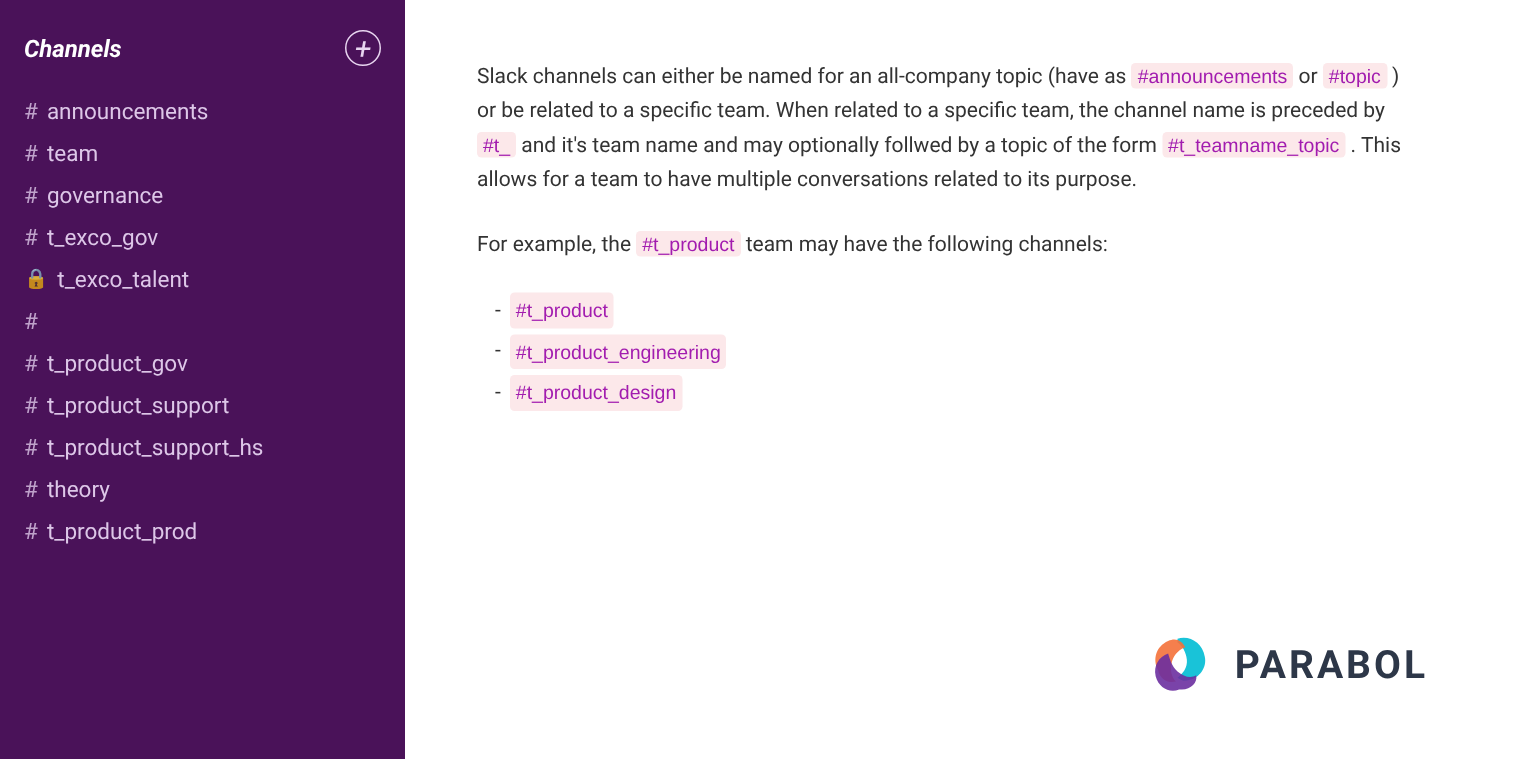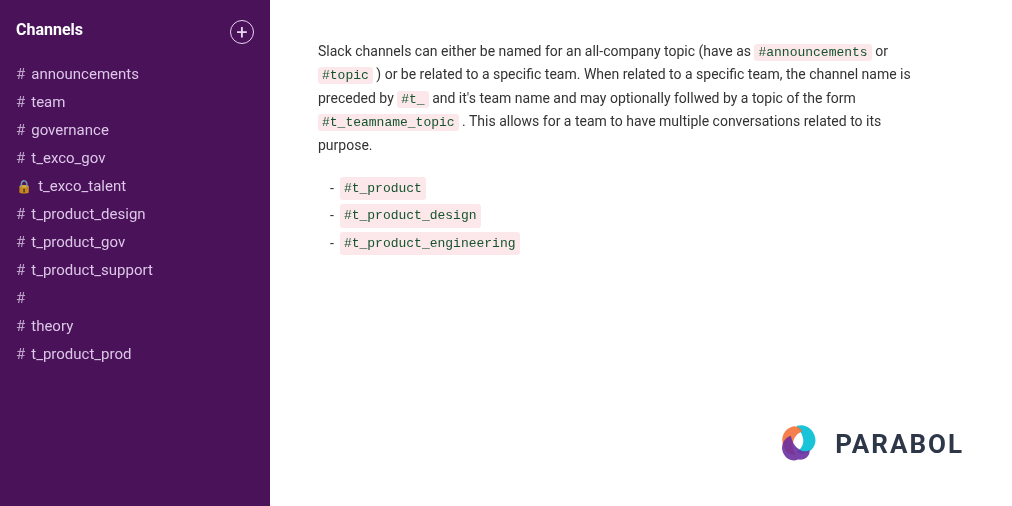--- a/index.html
+++ b/index.html
@@ -18,22 +18,24 @@
       min-width: 270px;
       background: #4a1259;
       color: #e8d5f0;
       display: flex;
       flex-direction: column;
       padding: 20px 0;
     }
 
     .sidebar-header {
       display: flex;
+      align-items: center;
       justify-content: space-between;
       padding: 0 16px 16px 16px;
+      font-style: italic;
     }
 
     .sidebar-title {
       color: #ffffff;
       font-weight: 700;
       font-size: 16px;
     }
 
     .sidebar-add-btn {
       color: #e8d5f0;
@@ -92,22 +94,22 @@
       color: #333333;
       max-width: 620px;
     }
 
     .content-text p {
       margin-bottom: 20px;
     }
 
     .inline-code {
       background: #fce8ea;
-      color: #14532d;
-      font-family: Liberation Mono, monospace;
+      color: #a21caf;
+      font-family: Liberation Sans, sans-serif;
       font-size: 13px;
       padding: 1px 4px;
       border-radius: 3px;
     }
 
     .example-list {
       list-style: none;
       margin-top: 8px;
       padding-left: 12px;
     }
@@ -123,21 +125,21 @@
 
     .example-list li::before {
       content: '-';
       color: #333333;
     }
 
     
     .logo-area {
       position: absolute;
       bottom: 36px;
-      right: 48px;
+      right: 60px;
       display: flex;
       align-items: center;
       gap: 12px;
     }
 
     .logo-text {
       font-size: 26px;
       font-weight: 700;
       color: #2d3748;
       letter-spacing: 2px;
@@ -174,32 +176,32 @@
       <li class="channel-item">
         <span class="channel-prefix">#</span>
         <span>t_exco_gov</span>
       </li>
       <li class="channel-item">
         <span class="lock-prefix">🔒</span>
         <span>t_exco_talent</span>
       </li>
       <li class="channel-item">
         <span class="channel-prefix">#</span>
-        <span>t_product_design</span>
       </li>
       <li class="channel-item">
         <span class="channel-prefix">#</span>
         <span>t_product_gov</span>
       </li>
       <li class="channel-item">
         <span class="channel-prefix">#</span>
         <span>t_product_support</span>
       </li>
       <li class="channel-item">
         <span class="channel-prefix">#</span>
+        <span>t_product_support_hs</span>
       </li>
       <li class="channel-item">
         <span class="channel-prefix">#</span>
         <span>theory</span>
       </li>
       <li class="channel-item">
         <span class="channel-prefix">#</span>
         <span>t_product_prod</span>
       </li>
     </ul>
@@ -211,29 +213,34 @@
       <span>Slack channels can either be named for an all-company topic (have as </span>
       <code class="inline-code">#announcements</code>
       <span> or </span>
       <code class="inline-code">#topic</code>
       <span> ) or be related to a specific team. When related to a specific team, the channel name is preceded by </span>
       <code class="inline-code">#t_</code>
       <span> and it's team name and may optionally follwed by a topic of the form </span>
       <code class="inline-code">#t_teamname_topic</code>
       <span> . This allows for a team to have multiple conversations related to its purpose.</span>
     </p>
+    <p>
+      <span>For example, the </span>
+      <code class="inline-code">#t_product</code>
+      <span> team may have the following channels:</span>
+    </p>
     <ul class="example-list">
       <li>
         <code class="inline-code">#t_product</code>
       </li>
       <li>
+        <code class="inline-code">#t_product_engineering</code>
+      </li>
+      <li>
         <code class="inline-code">#t_product_design</code>
-      </li>
-      <li>
-        <code class="inline-code">#t_product_engineering</code>
       </li>
     </ul>
   </div>
 
   <div class="logo-area">
     <svg class="parabol-logo" viewBox="0 0 100 100" xmlns="http://www.w3.org/2000/svg">
 
       <path d="M50 15 C65 10, 82 20, 85 38 C88 52, 78 65, 65 68 C60 70, 55 69, 50 65 C57 60, 63 52, 62 42 C61 32, 56 24, 50 20 Z" fill="#00bcd4" opacity="0.9"></path>
 
       <path d="M25 55 C18 42, 22 25, 38 18 C48 13, 56 18, 60 26 C54 28, 46 34, 43 44 C40 54, 42 64, 48 70 C38 72, 28 68, 25 55 Z" fill="#f4713a" opacity="0.9"></path>

